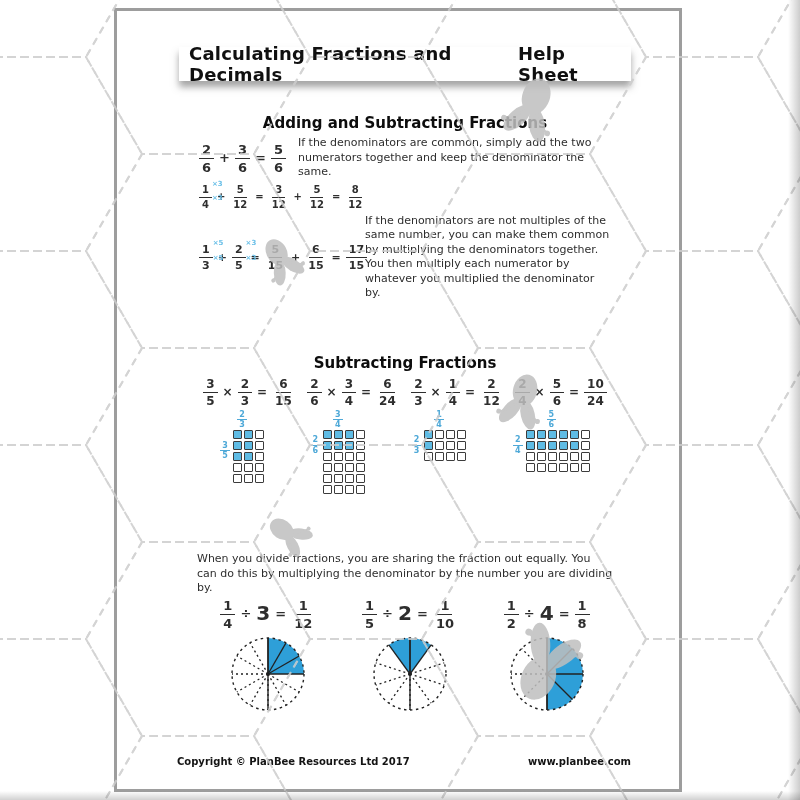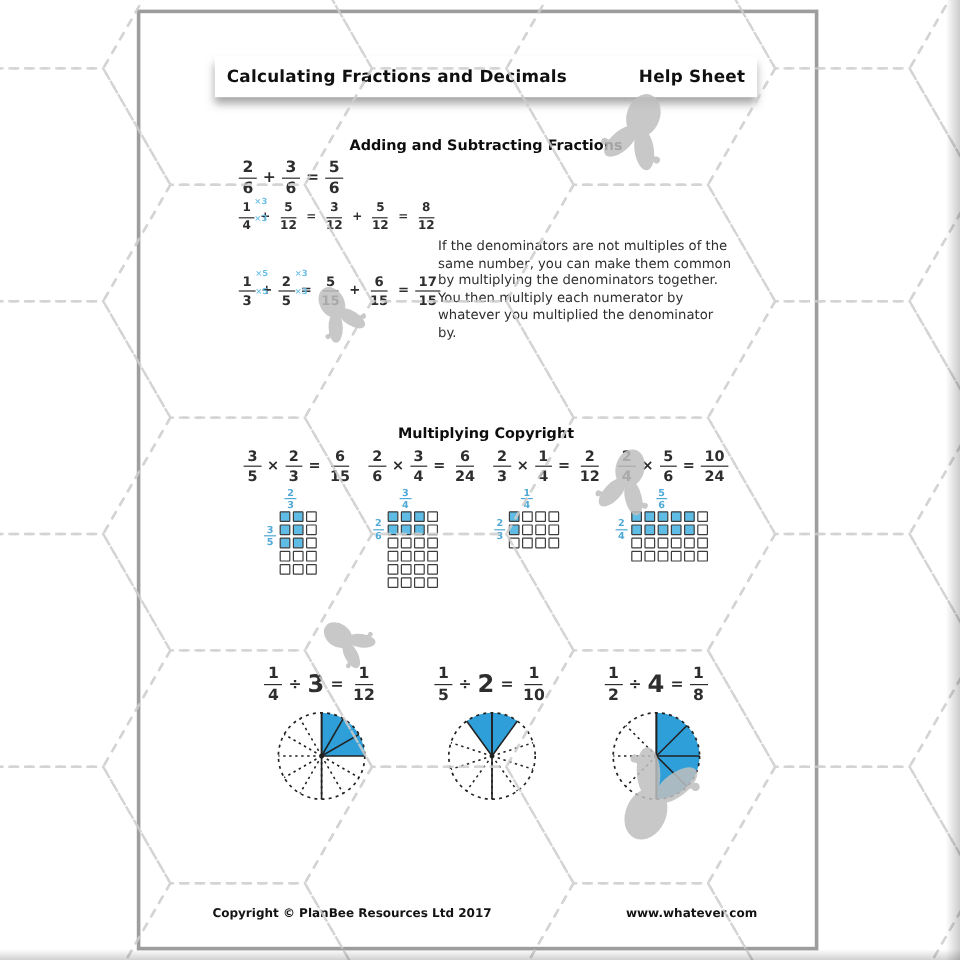--- a/index.html
+++ b/index.html
@@ -10,30 +10,30 @@
        background:linear-gradient(to right,rgba(0,0,0,0),rgba(0,0,0,0.20));z-index:30;}
   .img-edge-bottom{position:absolute;left:0;bottom:0;width:100%;height:9px;
        background:linear-gradient(to bottom,rgba(0,0,0,0),rgba(0,0,0,0.18));z-index:30;}
 
   .page{position:absolute;left:114px;top:8px;width:568px;height:784px;
         border:3px solid #9d9d9d;box-sizing:border-box;background:#fff;}
 
   .header-band{position:absolute;left:62px;top:36px;width:452px;height:34px;background:#fff;
         box-shadow:0 6px 7px rgba(90,90,90,0.55);display:flex;align-items:center;
         justify-content:space-between;padding:0 10px;box-sizing:border-box;z-index:2;}
-  .doc-title,.doc-badge{font-weight:bold;font-size:14px;letter-spacing:.2px;color:#101010;}
+  .doc-title,.doc-badge{font-weight:bold;font-size:18px;letter-spacing:.2px;color:#101010;}
 
   .panel{position:absolute;left:62px;top:88px;width:452px;height:650px;border-radius:20px;
         padding:8px;box-sizing:border-box;display:flex;flex-direction:column;gap:8px;z-index:1;}
 
   .section{background:#fff;border-radius:13px;padding:5px 10px;box-sizing:border-box;
         overflow:hidden;position:relative;}
   .s1{height:232px;} .s2{height:192px;} .s3{flex:1;}
 
-  .sec-heading{text-align:center;font-weight:bold;font-size:12px;margin:2px 0 4px;color:#0d0d0d;}
+  .sec-heading{text-align:center;font-weight:bold;font-size:15px;margin:2px 0 4px;color:#0d0d0d;}
   .body-text{font-size:11px;line-height:1.32;color:#2e2e2e;}
   .row{display:flex;align-items:center;gap:10px;margin:4px 0;}
 
   .eq{display:inline-flex;align-items:center;justify-content:center;font-weight:600;line-height:1;}
   .eq .op{margin:0 3px;}
   .eq .big{font-size:1.55em;margin:0 2px;font-weight:600;}
   .frac{display:inline-flex;flex-direction:column;align-items:center;margin:0 2px;}
   .frac .top{position:relative;border-bottom:1.6px solid #2e2e2e;padding:1px 3px 2px;}
   .frac .bot{position:relative;padding:2px 3px 0;}
   .sup{position:absolute;left:100%;top:-3px;font-size:7px;font-style:normal;
@@ -84,20 +84,21 @@
               <span class="frac">
                 <span class="top">3</span>
                 <span class="bot">6</span>
               </span>
               <span class="op">=</span>
               <span class="frac">
                 <span class="top">5</span>
                 <span class="bot">6</span>
               </span>
             </span></span>
+        <span class="body-text" style="flex:1">If the denominators are common, simply add the two numerators together and keep the denominator the same.</span>
       </div>
       <div class="row">
         <span class="eq10" style="flex:1"><span class="eq">
               <span class="frac">
                 <span class="top">1<i class="sup">×3</i></span>
                 <span class="bot">4<i class="sup">×3</i></span>
               </span>
               <span class="op">+</span>
               <span class="frac">
                 <span class="top">5</span>
@@ -146,21 +147,21 @@
                 <span class="top">17</span>
                 <span class="bot">15</span>
               </span>
             </span></span>
         <span class="body-text" style="flex:1">If the denominators are not multiples of the same number, you can make them common by multiplying the denominators together. You then multiply each numerator by whatever you multiplied the denominator by.</span>
       </div>
 
     </div>
 
     <div class="section s2">
-      <div class="sec-heading">Multiplying Copyright</div>
+      <div class="sec-heading">Subtracting Fractions</div>
       <div class="eq-list eq12">
           <span class="eq">
             <span class="frac">
               <span class="top">3</span>
               <span class="bot">5</span>
             </span>
             <span class="op">×</span>
             <span class="frac">
               <span class="top">2</span>
               <span class="bot">3</span>
@@ -349,20 +350,21 @@
                 <div class="acell"></div>
                 <div class="acell"></div>
                 <div class="acell"></div>
               </div>
             </div>
           </div>
         </div>
     </div>
 
     <div class="section s3">
+      <div class="body-text">When you divide fractions, you are sharing the fraction out equally. You can do this by multiplying the denominator by the number you are dividing by.</div>
       <div class="div-items">
           <div class="div-item">
             <span class="eq13"><span class="eq">
                 <span class="frac">
                   <span class="top">1</span>
                   <span class="bot">4</span>
                 </span>
                 <span class="op">÷</span>
                 <span class="big">3</span>
                 <span class="op">=</span>
@@ -447,21 +449,21 @@
               <circle cx="42" cy="42" r="36" fill="none" stroke="#222" stroke-width="1.4" stroke-dasharray="2.5 3.5"></circle>
             </svg>
           </div>
         </div>
     </div>
 
   </div>
 
   <div class="page-footer">
     <span>Copyright © PlanBee Resources Ltd 2017</span>
-    <span>www.whatever.com</span>
+    <span>www.planbee.com</span>
   </div>
 </div>
 
 <svg class="watermark" width="800" height="800">
   <defs>
     <g id="bee-shape" fill="#bfbfbf">
       <ellipse cx="-9" cy="-15" rx="7" ry="15" transform="rotate(-28 -9 -15)"></ellipse>
       <ellipse cx="9" cy="-15" rx="7" ry="15" transform="rotate(28 9 -15)"></ellipse>
       <ellipse cx="0" cy="8" rx="12" ry="16"></ellipse>
       <path d="M -5 -7 Q -14 -17 -20 -19" stroke="#bfbfbf" stroke-width="2" fill="none"></path>

